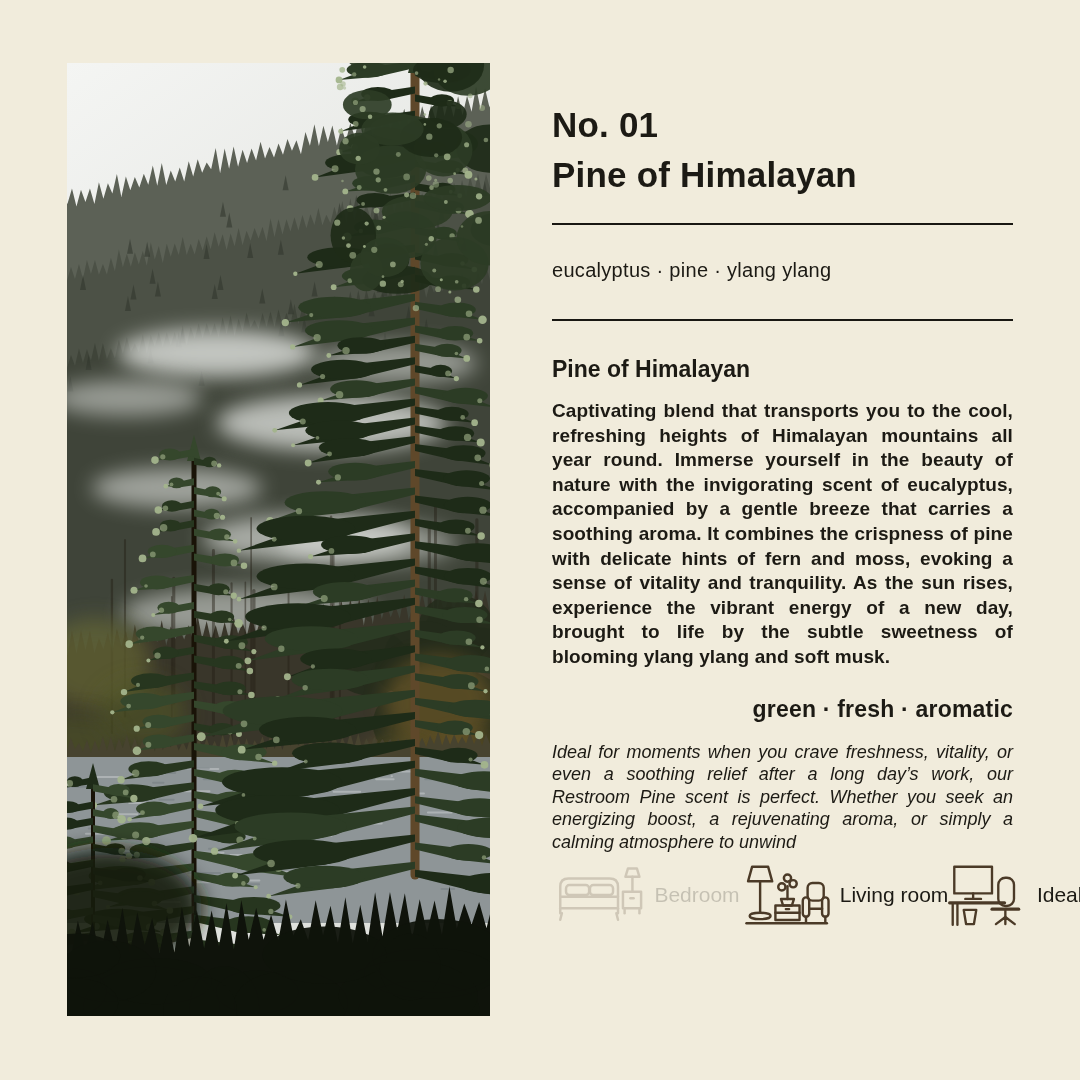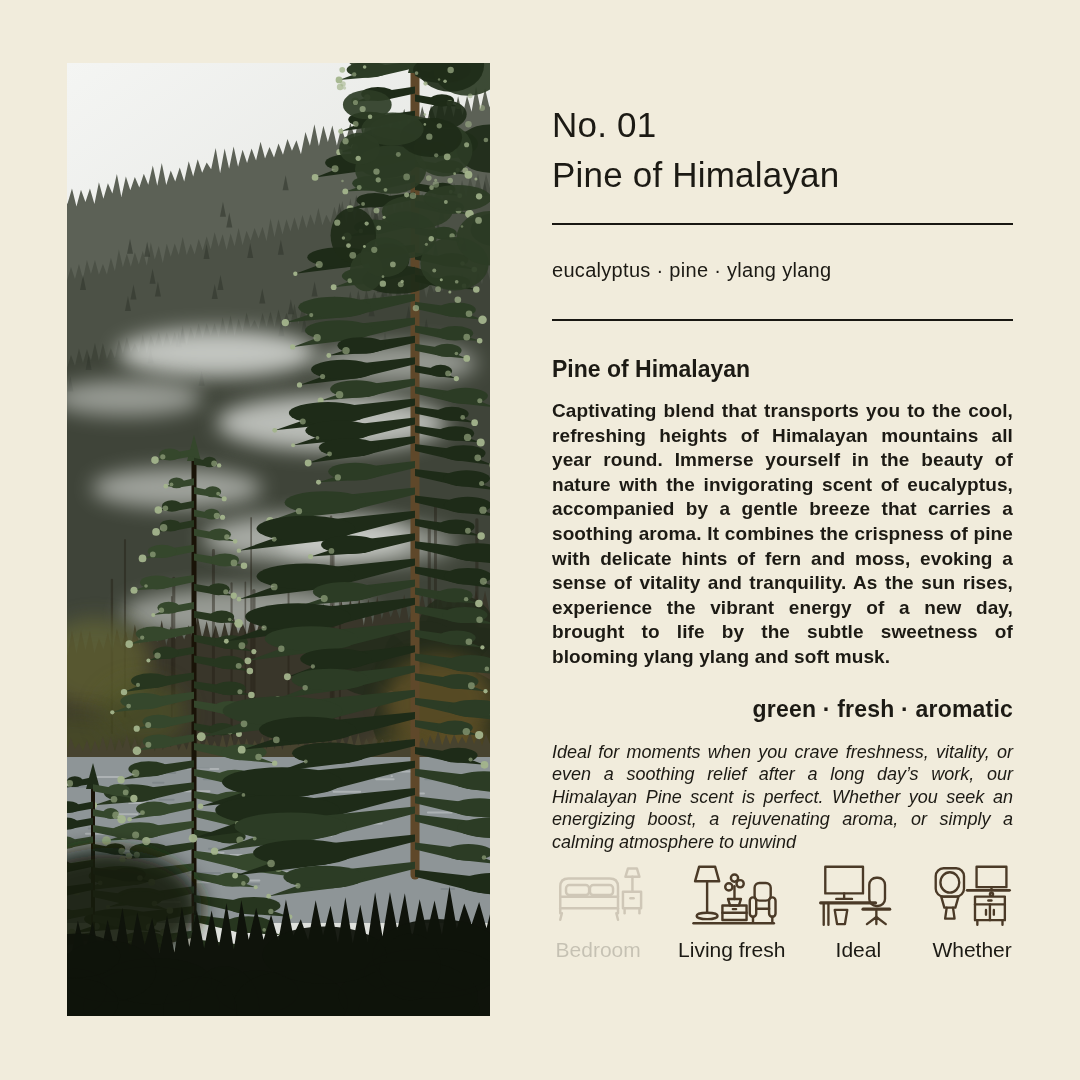--- a/index.html
+++ b/index.html
@@ -2,31 +2,31 @@
 <html><head>
 <meta charset="utf-8">
 <style>
   html,body{margin:0;padding:0;background:#f1ecdc;}
   .page{position:relative;width:1080px;height:1080px;overflow:hidden;
         background:var(--bg,#f1ecdc);color:var(--ink,#1c1a14);
         font-family:"Liberation Sans",sans-serif;}
   .photo{position:absolute;left:67px;top:63px;width:423px;height:953px;overflow:hidden;background:#dfe1dd;}
   .photo svg{display:block;}
   .col{position:absolute;left:552px;top:100px;width:461px;}
-  .title{font-size:35px;font-weight:400;line-height:50px;letter-spacing:.2px;color:var(--ink,#1c1a14);}
+  .title{font-size:35px;font-weight:700;line-height:50px;letter-spacing:.2px;color:var(--ink,#1c1a14);}
   .rule{border:none;border-top:2.5px solid var(--rule,#191712);margin:0;}
   .rule-top{margin-top:23px;}
   .notes{font-size:20px;line-height:26px;margin:32px 0 36px;letter-spacing:.3px;}
   .h2{font-size:23px;font-weight:700;margin-top:35px;}
   .body-text{font-size:19px;line-height:24.6px;text-align:justify;margin:16px 0 0;letter-spacing:.1px;font-weight:bold;}
   .profile{font-size:23px;font-weight:700;margin-top:26px;letter-spacing:.2px;text-align:right;}
   .usage{font-size:18px;line-height:22.6px;font-style:italic;text-align:justify;margin:18px 0 0;}
   .rooms{position:absolute;left:0;top:762px;width:461px;display:flex;
          justify-content:space-between;align-items:flex-end;}
-  .room{display:flex;flex-direction:column;align-items:center;gap:10px;}
+  .room{display:flex;flex-direction:row;align-items:center;gap:10px;}
   .room svg{display:block;stroke:var(--icon,#4b3a27);fill:none;stroke-width:3;
             stroke-linecap:round;stroke-linejoin:round;}
   .room .lbl{font-size:21px;white-space:nowrap;}
   .room.inactive{opacity:.2;}
 </style>
 </head>
 <body>
 
 <div class="page" style="--bg: #f1ecdc; --ink: #1c1a14; --rule: #191712; --icon: #4b3a27;">
 
@@ -887,21 +887,21 @@
     <div class="title">Pine of Himalayan</div>
 
     <hr class="rule rule-top">
     <div class="notes">eucalyptus · pine · ylang ylang</div>
     <hr class="rule">
 
     <div class="h2">Pine of Himalayan</div>
     <p class="body-text">Captivating blend that transports you to the cool, refreshing heights of Himalayan mountains all year round. Immerse yourself in the beauty of nature with the invigorating scent of eucalyptus, accompanied by a gentle breeze that carries a soothing aroma. It combines the crispness of pine with delicate hints of fern and moss, evoking a sense of vitality and tranquility. As the sun rises, experience the vibrant energy of a new day, brought to life by the subtle sweetness of blooming ylang ylang and soft musk.</p>
 
     <div class="profile">green · fresh · aromatic</div>
-    <p class="usage">Ideal for moments when you crave freshness, vitality, or even a soothing relief after a long day’s work, our Himalayan Pine scent is perfect. Whether you seek an energizing boost, a rejuvenating aroma, or simply a calming atmosphere to unwind</p>
+    <p class="usage">Ideal for moments when you crave freshness, vitality, or even a soothing relief after a long day’s work, our Restroom Pine scent is perfect. Whether you seek an energizing boost, a rejuvenating aroma, or simply a calming atmosphere to unwind</p>
 
     <div class="rooms">
 
       <div class="room inactive">
         <svg viewBox="0 0 112 80" height="66">
           <path d="M10 62 V30 Q10 20 20 20 H70 Q80 20 80 30 V62"></path>
           <rect x="17" y="28" width="28" height="12" rx="4"></rect>
           <rect x="46" y="28" width="28" height="12" rx="4"></rect>
           <path d="M10 42 H80"></path>
             <path d="M10 56 H80"></path>
@@ -931,21 +931,21 @@
             <circle cx="66" cy="27" r="4.5"></circle>
             <circle cx="59" cy="20" r="4.5"></circle>
           <rect x="84" y="26" width="20" height="22" rx="6"></rect>
           <rect x="78" y="44" width="8" height="24" rx="4"></rect>
           <rect x="102" y="44" width="8" height="24" rx="4"></rect>
           <path d="M86 58 H102"></path>
             <path d="M82 68 V74"></path>
             <path d="M106 68 V74"></path>
           <path d="M8 76 H108"></path>
         </svg>
-        <span class="lbl">Living fresh</span>
+        <span class="lbl">Living room</span>
       </div>
 
       <div class="room">
         <svg viewBox="0 0 100 84" height="66">
           <rect x="8" y="6" width="48" height="34"></rect>
           <path d="M32 40 V47"></path>
             <path d="M22 47 H42"></path>
           <path d="M2 52 H72" stroke-width="4"></path>
           <path d="M6 54 V80"></path>
             <path d="M12 54 V80"></path>

